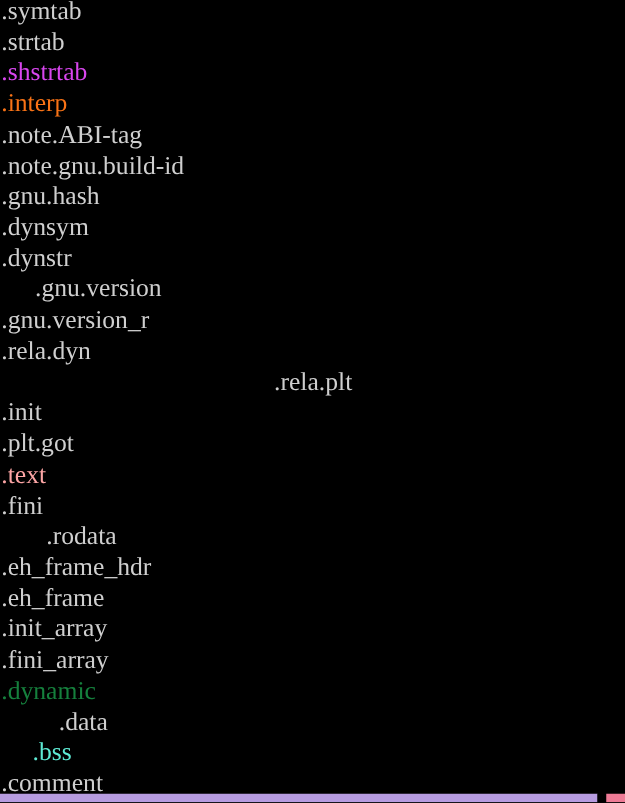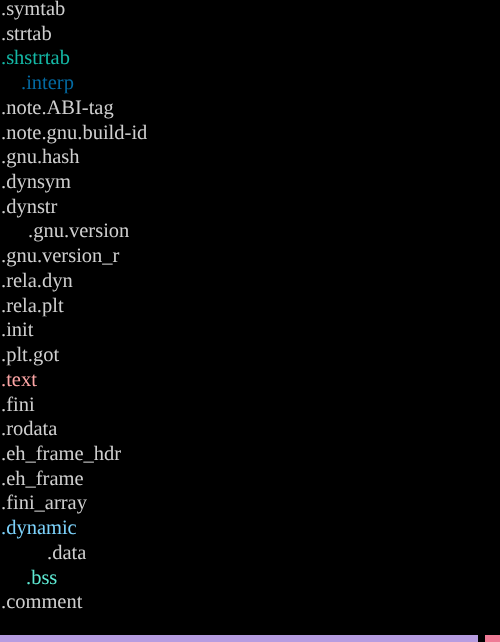--- a/index.html
+++ b/index.html
@@ -69,40 +69,41 @@
   }
 </style>
 </head>
 <body>
 
 <div id="terminal-window" style="background: rgb(0, 0, 0);">
 
   <div id="terminal-output">
     <span class="term-line" style="color: rgb(207, 207, 207);">.symtab</span>
     <span class="term-line" style="color: rgb(207, 207, 207);">.strtab</span>
-    <span class="term-line" style="color: #14b8a6;">.shstrtab</span>
-    <span class="term-line" style="color: #0369a1; margin-left: 20px;">.interp</span>
+    <span class="term-line" style="color: #d946ef;">.shstrtab</span>
+    <span class="term-line" style="color: #f97316;">.interp</span>
     <span class="term-line" style="color: rgb(207, 207, 207);">.note.ABI-tag</span>
     <span class="term-line" style="color: rgb(207, 207, 207);">.note.gnu.build-id</span>
     <span class="term-line" style="color: rgb(207, 207, 207);">.gnu.hash</span>
     <span class="term-line" style="color: rgb(207, 207, 207);">.dynsym</span>
     <span class="term-line" style="color: rgb(207, 207, 207);">.dynstr</span>
     <span class="term-line" style="color: rgb(207, 207, 207); padding-left: 28px;">.gnu.version</span>
     <span class="term-line" style="color: rgb(207, 207, 207);">.gnu.version_r</span>
     <span class="term-line" style="color: rgb(207, 207, 207);">.rela.dyn</span>
-    <span class="term-line" style="color: rgb(207, 207, 207);">.rela.plt</span>
+    <span class="term-line" style="color: rgb(207, 207, 207); text-align: center;">.rela.plt</span>
     <span class="term-line" style="color: rgb(207, 207, 207);">.init</span>
     <span class="term-line" style="color: rgb(207, 207, 207);">.plt.got</span>
     <span class="term-line" style="color: #fca5a5;">.text</span>
     <span class="term-line" style="color: rgb(207, 207, 207);">.fini</span>
-    <span class="term-line" style="color: rgb(207, 207, 207);">.rodata</span>
+    <span class="term-line" style="color: rgb(207, 207, 207); margin-left: 36px;">.rodata</span>
     <span class="term-line" style="color: rgb(207, 207, 207);">.eh_frame_hdr</span>
     <span class="term-line" style="color: rgb(207, 207, 207);">.eh_frame</span>
+    <span class="term-line" style="color: rgb(207, 207, 207);">.init_array</span>
     <span class="term-line" style="color: rgb(207, 207, 207);">.fini_array</span>
-    <span class="term-line" style="color: #7dd3fc;">.dynamic</span>
+    <span class="term-line" style="color: #15803d;">.dynamic</span>
     <span class="term-line" style="color: rgb(207, 207, 207); padding-left: 47px;">.data</span>
     <span class="term-line" style="color: #5eead4; padding-left: 26px;">.bss</span>
     <span class="term-line" style="color: rgb(207, 207, 207);">.comment</span>
   </div>
 
   <div id="bottom-bar">
     <div id="bottom-bar-track" style="background: rgb(183, 156, 224);"></div>
     <div id="bottom-bar-gap"></div>
     <div id="bottom-bar-marker" style="background: rgb(239, 123, 150);"></div>
   </div>

